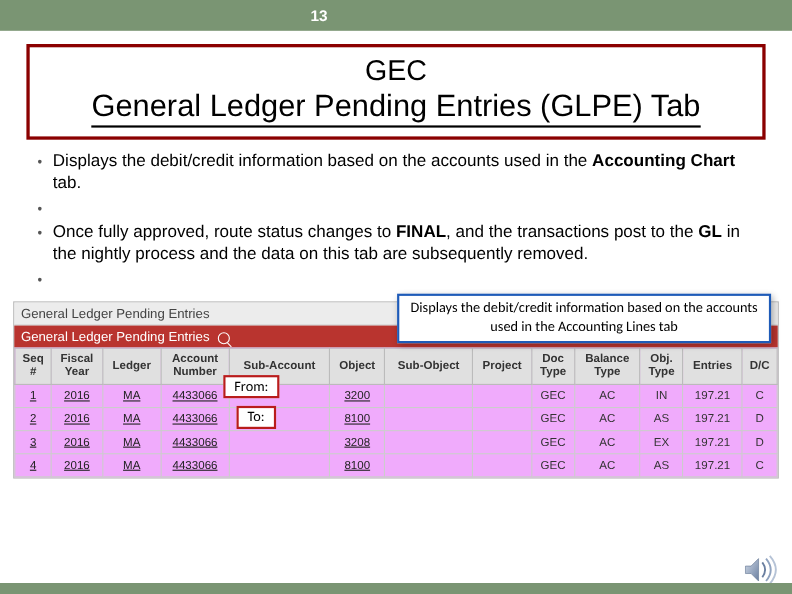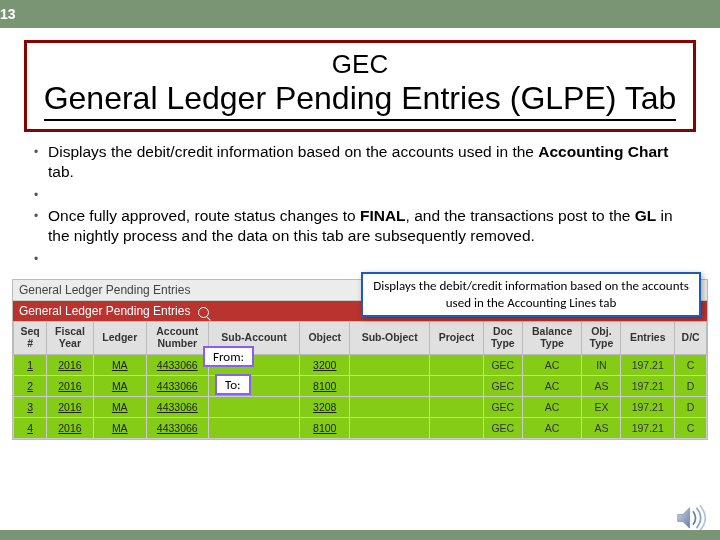--- a/index.html
+++ b/index.html
@@ -8,38 +8,38 @@
     height: 540px;
     background: #fff;
     font-family: Arial, Helvetica, sans-serif;
     position: relative;
     overflow: hidden;
   }
   .top-bar {
     height: 28px;
     background: #7a9573;
     color: #fff;
-    text-align: left;
+    text-align: center;
     padding-right: 140px;
     font-size: 14px;
     font-weight: bold;
     line-height: 28px;
   }
   .title-box {
     margin: 12px 24px 10px 24px;
     border: 3px solid #8b0000;
     padding: 6px 10px 8px 10px;
     text-align: center;
   }
   .title-box .t1 {
     font-size: 26px;
     font-weight: normal;
   }
   .title-box .t2 {
-    font-size: 32px;
+    font-size: 28px;
     border-bottom: 2px solid #000;
     display: inline-block;
     padding-bottom: 2px;
   }
   .bullets {
     margin: 8px 34px 12px 34px;
     font-size: 15.5px;
     line-height: 1.32;
   }
   .bullets .row {
@@ -113,21 +113,21 @@
     text-align: center;
     padding: 4px 8px;
     line-height: 1.25;
     z-index: 5;
     font-family: Calibri, Arial, sans-serif;
   }
   table.glpe {
     width: 100%;
     border-collapse: collapse;
     font-size: 10.5px;
-    background: #84cc16;
+    background: #f0abfc;
   }
   table.glpe th {
     background: #e0e0e0;
     color: #333;
     font-weight: bold;
     padding: 4px 3px;
     border: 1px solid #bbb;
     text-align: center;
     line-height: 1.1;
   }
@@ -137,21 +137,21 @@
     text-align: center;
     color: #333;
   }
   table.glpe td.link {
     text-decoration: underline;
     color: #222;
   }
   .from-label, .to-label {
     position: absolute;
     background: #fff;
-    border: 2px solid #8b5cf6;
+    border: 2px solid #b91c1c;
     font-size: 13px;
     padding: 1px 8px;
     font-family: Calibri, Arial, sans-serif;
     z-index: 4;
   }
   .from-label { left: 190px; top: 66px; }
   .to-label { left: 202px; top: 94px; }
   .speaker {
     position: absolute;
     right: 10px;

